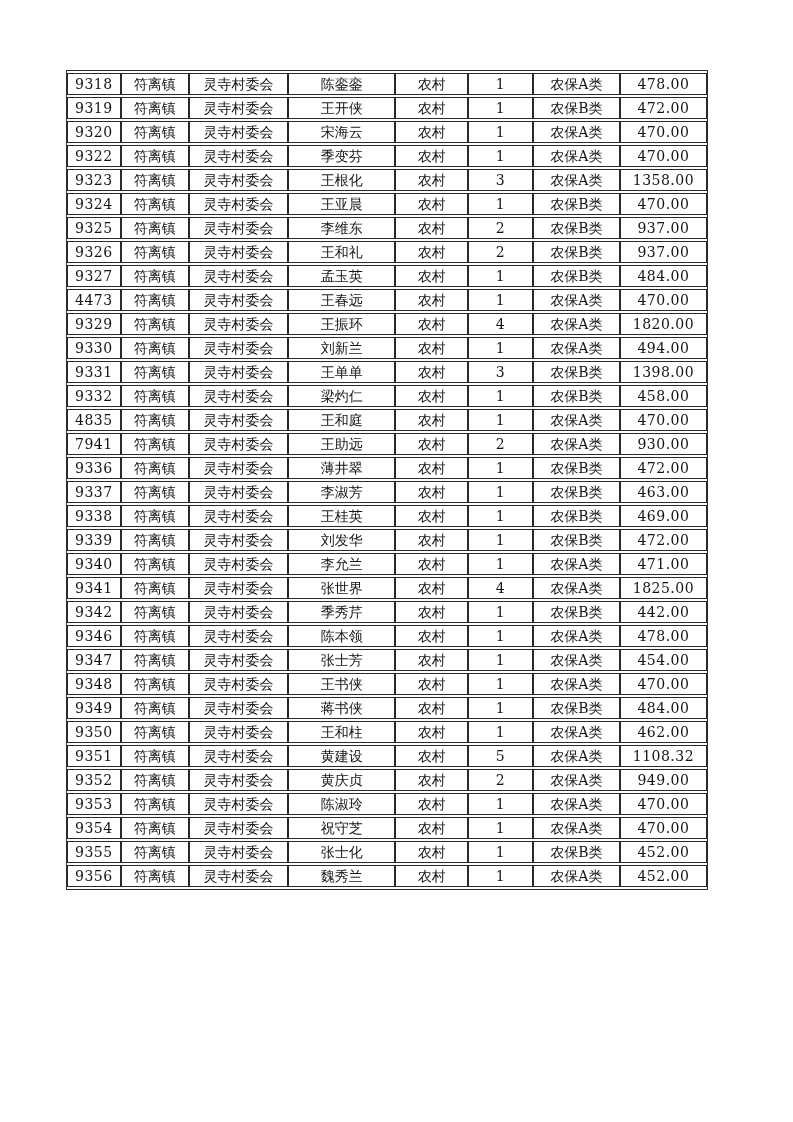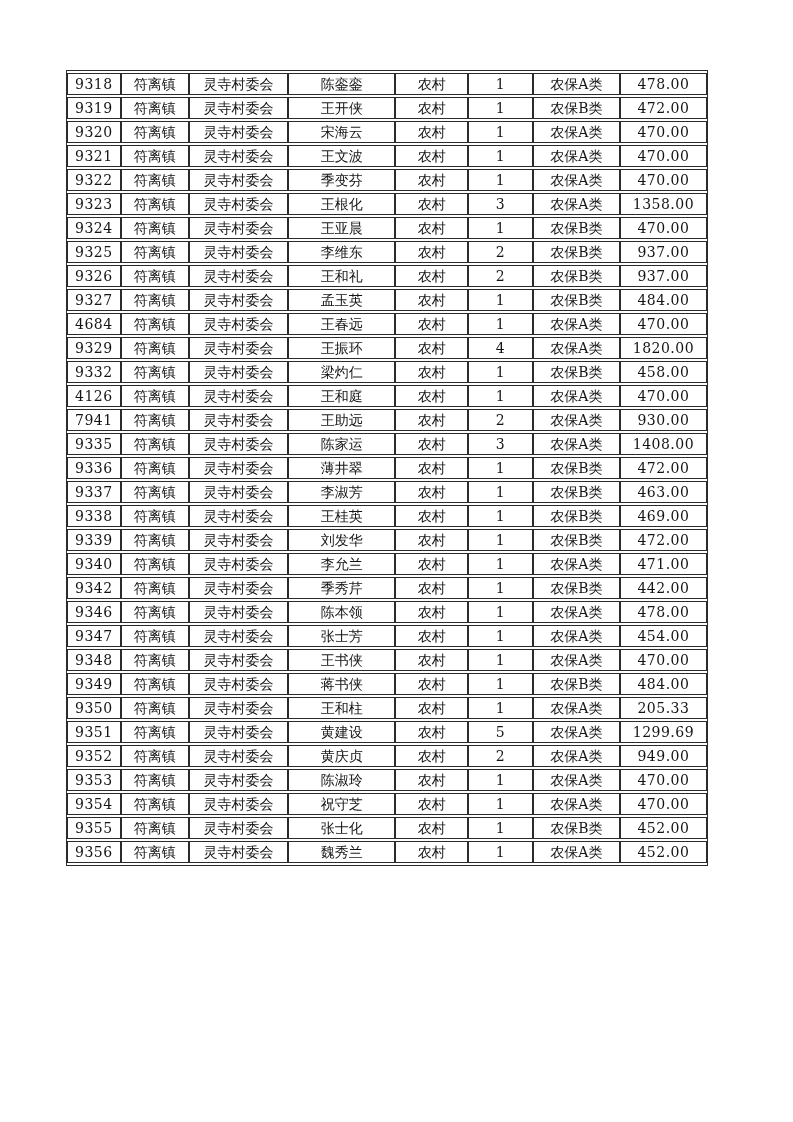--- a/index.html
+++ b/index.html
@@ -85,30 +85,20 @@
           <td class="num">9320</td>
           <td>符离镇</td>
           <td>灵寺村委会</td>
           <td>宋海云</td>
           <td>农村</td>
           <td class="num">1</td>
           <td>农保A类</td>
           <td class="num">470.00</td>
         </tr>
 
-        <tr>
-          <td class="num">9321</td>
-          <td>符离镇</td>
-          <td>灵寺村委会</td>
-          <td>王文波</td>
-          <td>农村</td>
-          <td class="num">1</td>
-          <td>农保A类</td>
-          <td class="num">470.00</td>
-        </tr>
 
         <tr>
           <td class="num">9322</td>
           <td>符离镇</td>
           <td>灵寺村委会</td>
           <td>季变芬</td>
           <td>农村</td>
           <td class="num">1</td>
           <td>农保A类</td>
           <td class="num">470.00</td>
@@ -163,86 +153,96 @@
           <td>符离镇</td>
           <td>灵寺村委会</td>
           <td>孟玉英</td>
           <td>农村</td>
           <td class="num">1</td>
           <td>农保B类</td>
           <td class="num">484.00</td>
         </tr>
 
         <tr>
-          <td class="num">4684</td>
+          <td class="num">4473</td>
           <td>符离镇</td>
           <td>灵寺村委会</td>
           <td>王春远</td>
           <td>农村</td>
           <td class="num">1</td>
           <td>农保A类</td>
           <td class="num">470.00</td>
         </tr>
 
         <tr>
           <td class="num">9329</td>
           <td>符离镇</td>
           <td>灵寺村委会</td>
           <td>王振环</td>
           <td>农村</td>
           <td class="num">4</td>
           <td>农保A类</td>
           <td class="num">1820.00</td>
         </tr>
 
-
+        <tr>
+          <td class="num">9330</td>
+          <td>符离镇</td>
+          <td>灵寺村委会</td>
+          <td>刘新兰</td>
+          <td>农村</td>
+          <td class="num">1</td>
+          <td>农保A类</td>
+          <td class="num">494.00</td>
+        </tr>
+
+        <tr>
+          <td class="num">9331</td>
+          <td>符离镇</td>
+          <td>灵寺村委会</td>
+          <td>王单单</td>
+          <td>农村</td>
+          <td class="num">3</td>
+          <td>农保B类</td>
+          <td class="num">1398.00</td>
+        </tr>
 
         <tr>
           <td class="num">9332</td>
           <td>符离镇</td>
           <td>灵寺村委会</td>
           <td>梁灼仁</td>
           <td>农村</td>
           <td class="num">1</td>
           <td>农保B类</td>
           <td class="num">458.00</td>
         </tr>
 
         <tr>
-          <td class="num">4126</td>
+          <td class="num">4835</td>
           <td>符离镇</td>
           <td>灵寺村委会</td>
           <td>王和庭</td>
           <td>农村</td>
           <td class="num">1</td>
           <td>农保A类</td>
           <td class="num">470.00</td>
         </tr>
 
         <tr>
           <td class="num">7941</td>
           <td>符离镇</td>
           <td>灵寺村委会</td>
           <td>王助远</td>
           <td>农村</td>
           <td class="num">2</td>
           <td>农保A类</td>
           <td class="num">930.00</td>
         </tr>
 
-        <tr>
-          <td class="num">9335</td>
-          <td>符离镇</td>
-          <td>灵寺村委会</td>
-          <td>陈家运</td>
-          <td>农村</td>
-          <td class="num">3</td>
-          <td>农保A类</td>
-          <td class="num">1408.00</td>
-        </tr>
 
         <tr>
           <td class="num">9336</td>
           <td>符离镇</td>
           <td>灵寺村委会</td>
           <td>薄井翠</td>
           <td>农村</td>
           <td class="num">1</td>
           <td>农保B类</td>
           <td class="num">472.00</td>
@@ -285,20 +285,30 @@
           <td class="num">9340</td>
           <td>符离镇</td>
           <td>灵寺村委会</td>
           <td>李允兰</td>
           <td>农村</td>
           <td class="num">1</td>
           <td>农保A类</td>
           <td class="num">471.00</td>
         </tr>
 
+        <tr>
+          <td class="num">9341</td>
+          <td>符离镇</td>
+          <td>灵寺村委会</td>
+          <td>张世界</td>
+          <td>农村</td>
+          <td class="num">4</td>
+          <td>农保A类</td>
+          <td class="num">1825.00</td>
+        </tr>
 
         <tr>
           <td class="num">9342</td>
           <td>符离镇</td>
           <td>灵寺村委会</td>
           <td>季秀芹</td>
           <td>农村</td>
           <td class="num">1</td>
           <td>农保B类</td>
           <td class="num">442.00</td>
@@ -352,32 +362,32 @@
         </tr>
 
         <tr>
           <td class="num">9350</td>
           <td>符离镇</td>
           <td>灵寺村委会</td>
           <td>王和柱</td>
           <td>农村</td>
           <td class="num">1</td>
           <td>农保A类</td>
-          <td class="num">205.33</td>
+          <td class="num">462.00</td>
         </tr>
 
         <tr>
           <td class="num">9351</td>
           <td>符离镇</td>
           <td>灵寺村委会</td>
           <td>黄建设</td>
           <td>农村</td>
           <td class="num">5</td>
           <td>农保A类</td>
-          <td class="num">1299.69</td>
+          <td class="num">1108.32</td>
         </tr>
 
         <tr>
           <td class="num">9352</td>
           <td>符离镇</td>
           <td>灵寺村委会</td>
           <td>黄庆贞</td>
           <td>农村</td>
           <td class="num">2</td>
           <td>农保A类</td>

